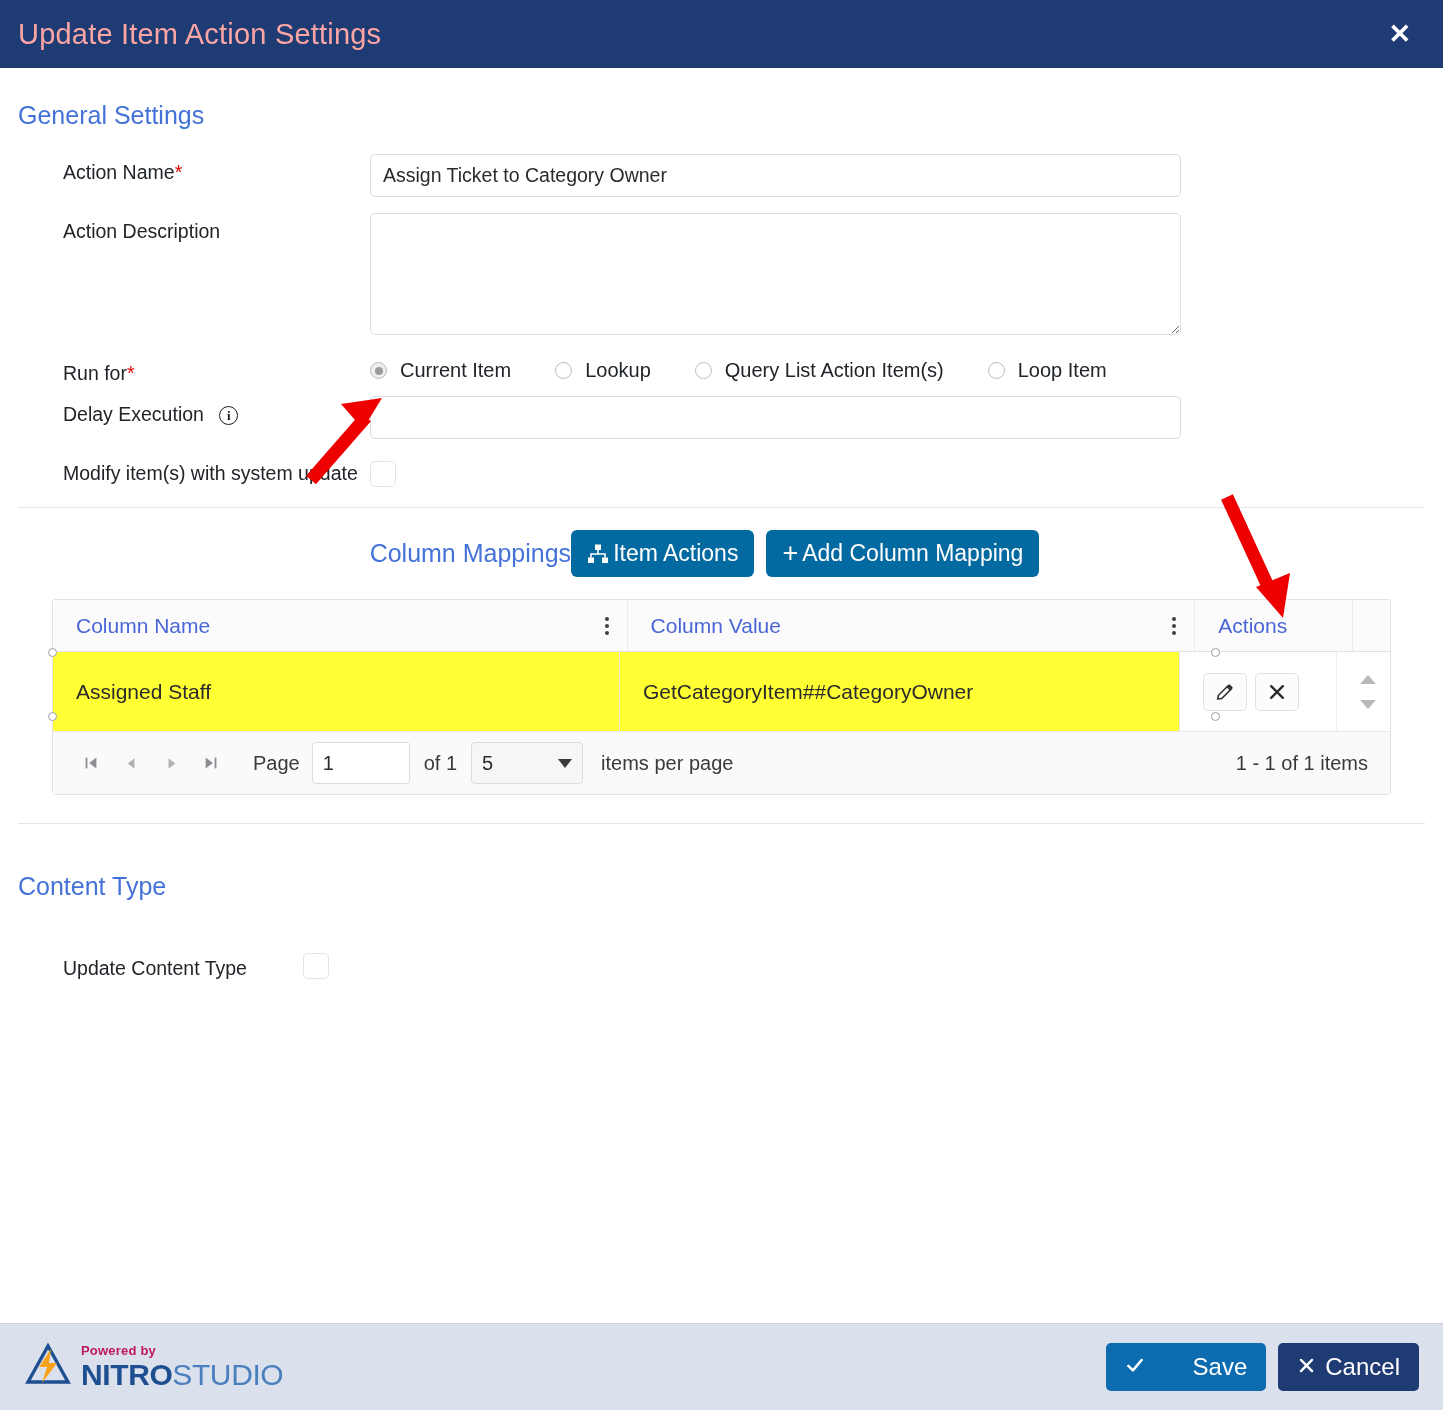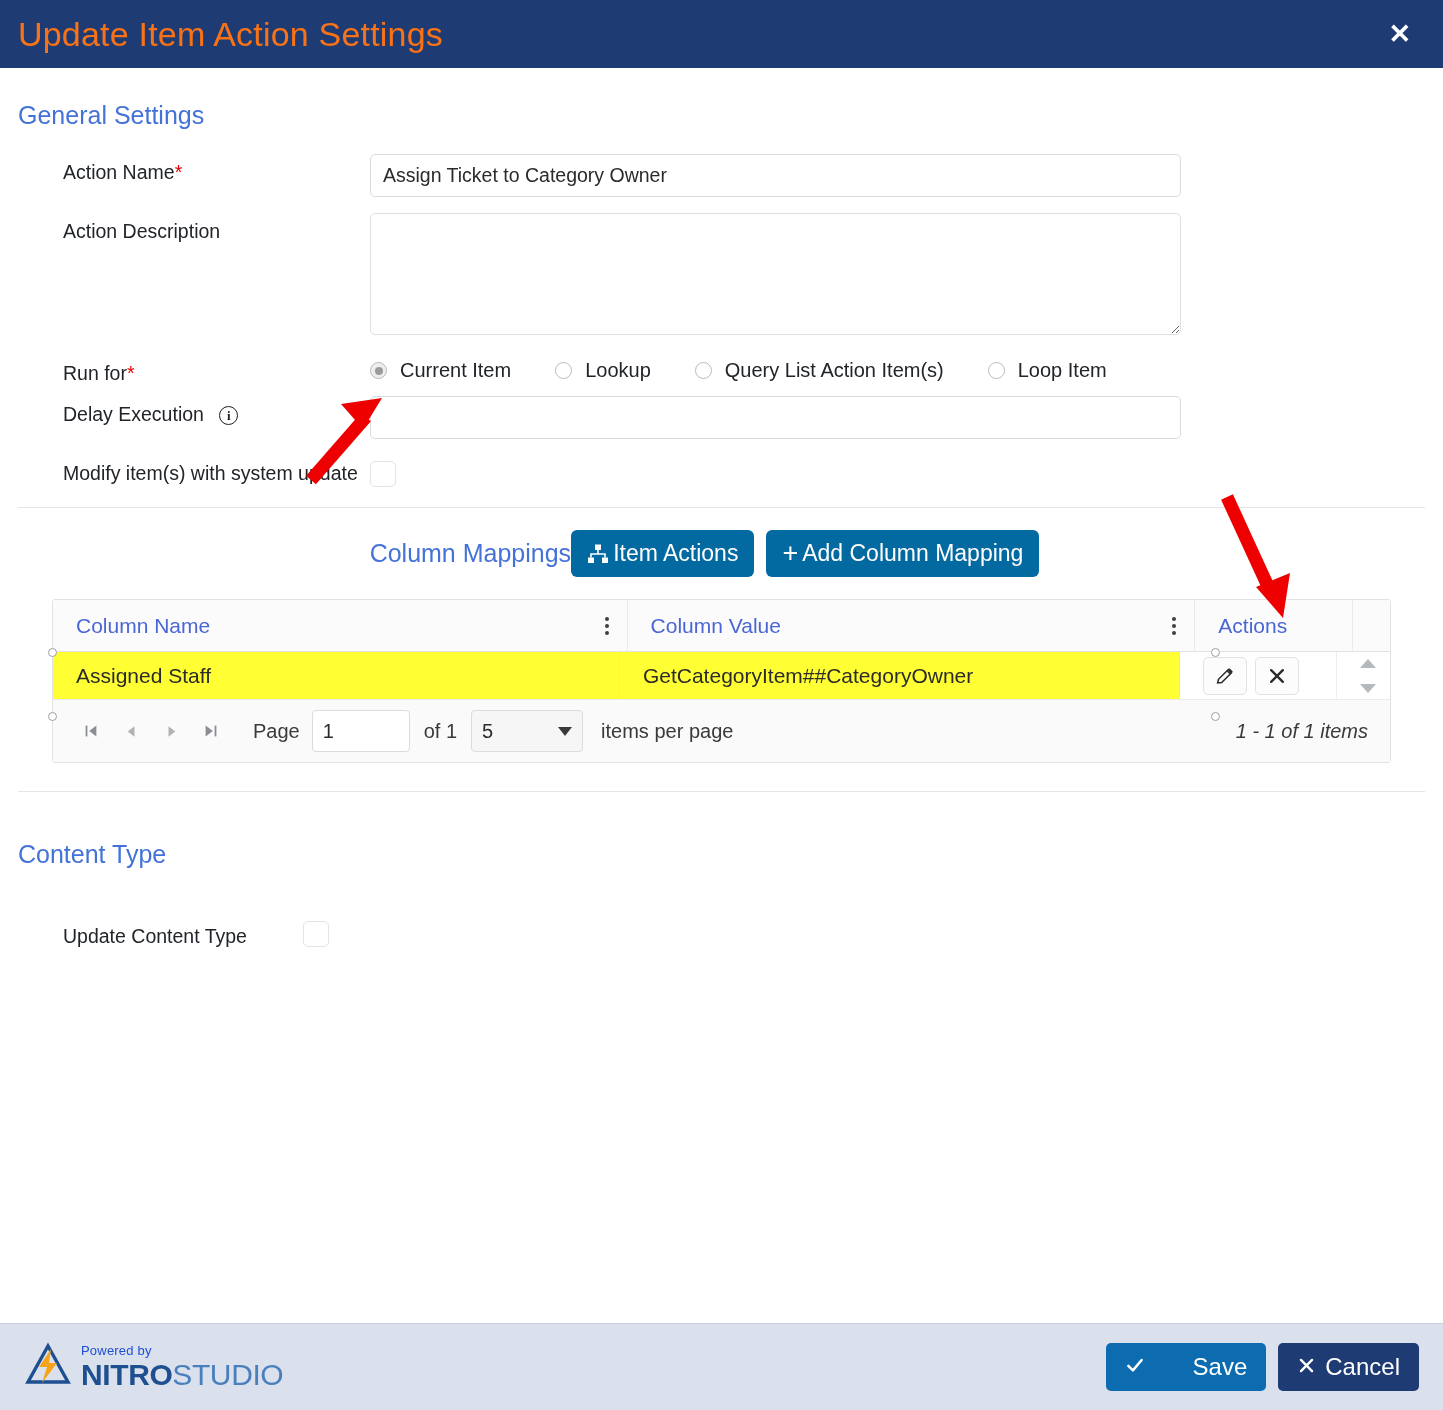--- a/index.html
+++ b/index.html
@@ -22,22 +22,22 @@
   .titlebar {
     height: 68px;
     background: #1f3b73;
     display: flex;
     align-items: center;
     justify-content: space-between;
     padding: 0 26px 0 18px;
     flex: 0 0 auto;
   }
   .titlebar .title {
-    color: #f97316;
-    font-size: 34px;
+    color: #fca5a5;
+    font-size: 29px;
     font-weight: 400;
     letter-spacing: .2px;
     white-space: nowrap;
   }
   .close-btn {
     color: #ffffff;
     font-size: 27px;
     line-height: 1;
     font-weight: 700;
     cursor: pointer;
@@ -212,21 +212,21 @@
   .gh-c3 { width: 160px; border-right: 1px solid #e8eaec; }
   .gh-c4 { flex: 1 1 auto; border-right: none; }
   .kebab {
     display: flex; flex-direction: column; gap: 3px;
     padding: 4px; cursor: pointer;
   }
   .kebab i { width: 4px; height: 4px; background: #3f3f3f; border-radius: 50%; display:block; }
 
   .grid-row {
     display: flex;
-    height: 48px;
+    height: 80px;
     align-items: stretch;
     border-bottom: 1px solid #e9ebed;
   }
   .gr-cell {
     display: flex; align-items: center;
     font-size: 21px;
     color: #2b2b2b;
     padding: 0 14px 0 23px;
   }
   .gr-c1 { width: 585px; background: #ffff33; border-right: 1px solid #e0e2e5; }
@@ -308,21 +308,21 @@
     cursor: pointer;
     color: #2b2b2b;
   }
   .pg-caret {
     width: 0; height: 0;
     border-left: 7px solid transparent;
     border-right: 7px solid transparent;
     border-top: 9px solid #3a3a3a;
   }
   .pg-ipp { margin-left: 18px; }
-  .pg-count { margin-left: auto; font-style: italic; }
+  .pg-count { margin-left: auto; }
 
   .maprow {
     display: flex; align-items: center;
     padding: 24px 0 0 63px;
     font-size: 19.5px;
     color: #212529;
   }
   .maprow .chk-slot { margin-left: 32px; }
 
   #content-title { padding-top: 48px; }
@@ -342,21 +342,21 @@
     background: #dbe1ec;
     display: flex;
     align-items: center;
     justify-content: space-between;
     padding: 0 24px 0 24px;
     border-top: 1px solid #c9d1e0;
   }
   .logo { display: flex; align-items: center; gap: 9px; }
   .logo-text { display: flex; flex-direction: column; line-height: 1; }
   .logo-powered {
-    font-size: 13px; font-weight: 400; color: #1d4ed8; letter-spacing: .2px;
+    font-size: 13px; font-weight: 700; color: #be185d; letter-spacing: .2px;
     margin-bottom: 3px;
   }
   .logo-main { font-size: 30px; letter-spacing: -.4px; }
   .logo-nitro { color: #1d4f91; font-weight: 700; }
   .logo-studio { color: #4a7fbd; font-weight: 400; }
 
   .footer-btns { display: flex; gap: 12px; }
   .btn-save, .btn-cancel {
     border: none;
     border-radius: 5px;

